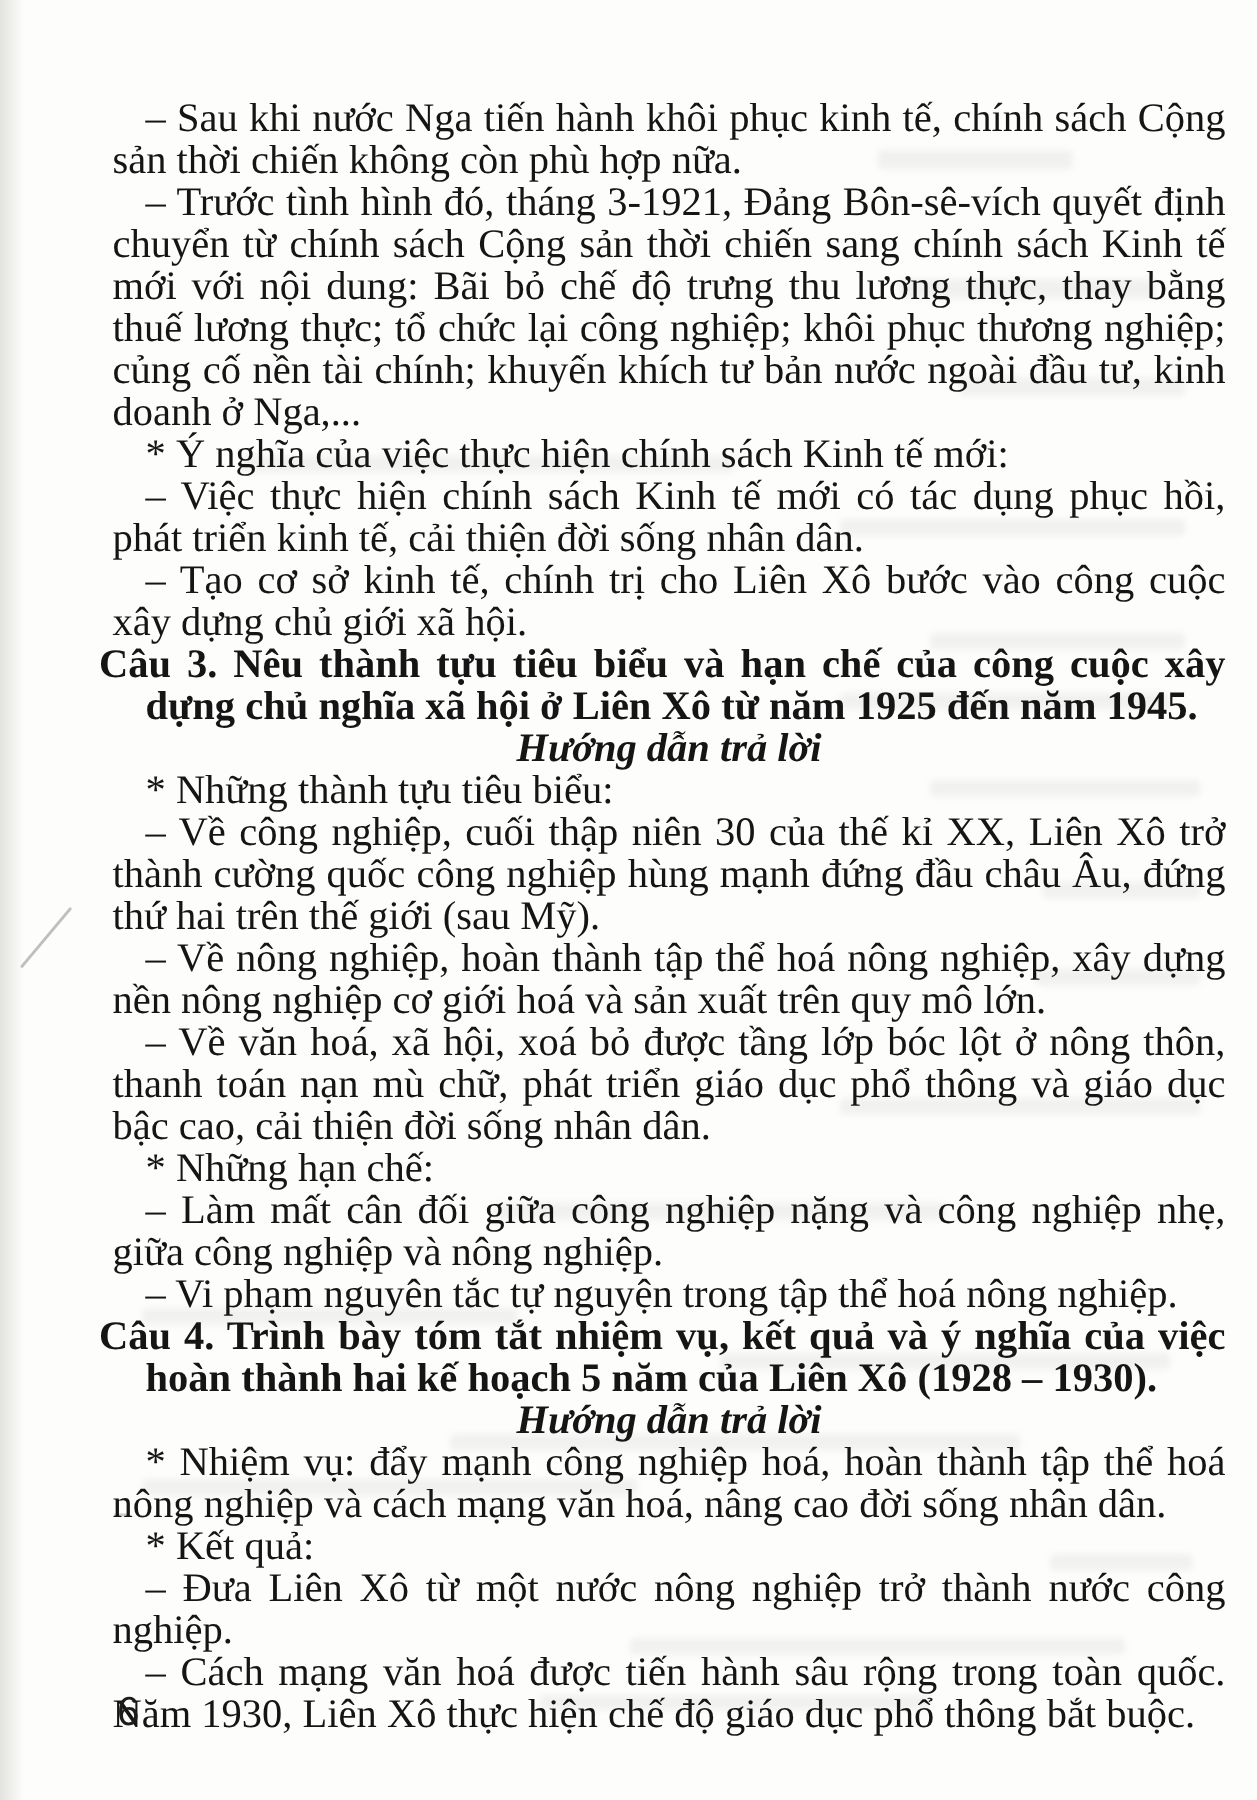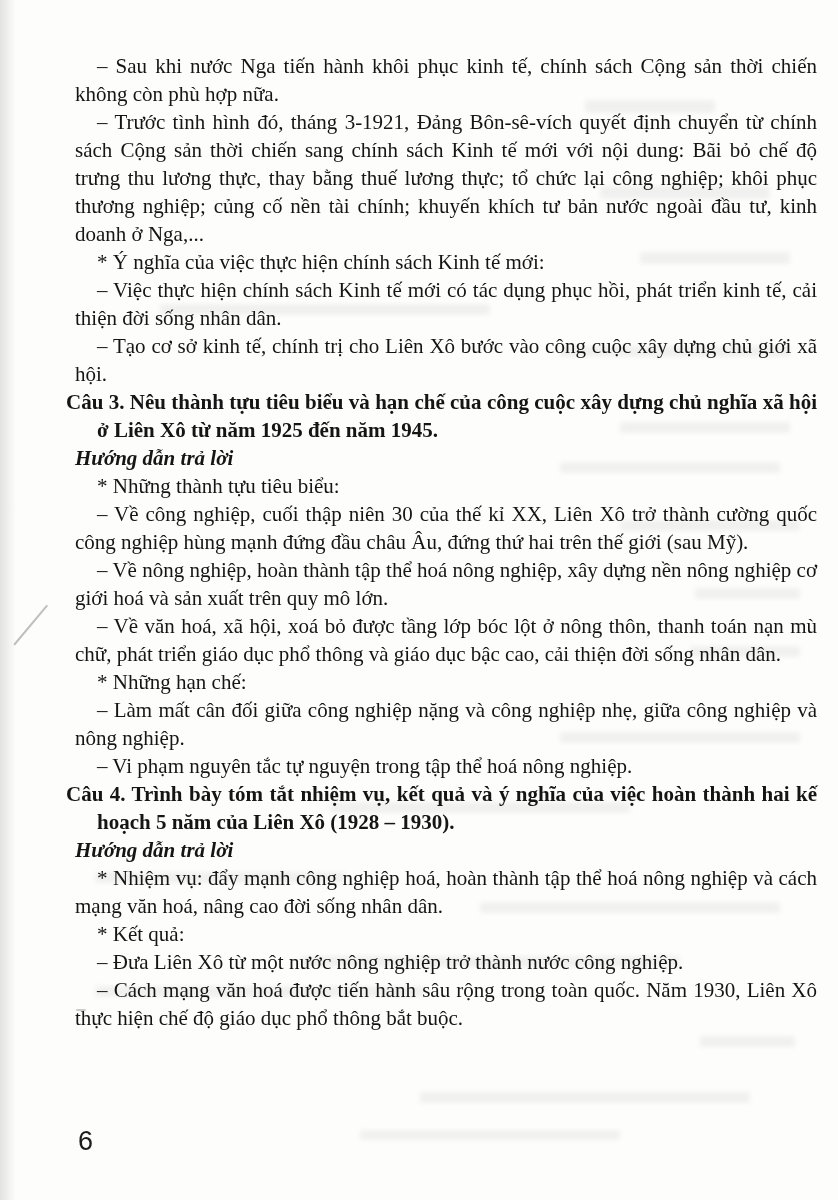--- a/index.html
+++ b/index.html
@@ -20,35 +20,36 @@
   .scan-edge {
     position: absolute;
     left: 0; top: 0; bottom: 0;
     width: 16px;
     background: linear-gradient(to right, #dededb 0%, #efefec 55%, rgba(255,255,255,0) 100%);
     opacity: .85;
   }
   .content {
     position: absolute;
     left: 75px;
-    top: 52px;
+    top: 64px;
     width: 742px;
-    font-size: 21px;
+    font-size: 27px;
     line-height: 28px;
     text-align: justify;
   }
   .content p { margin: 0; padding: 0; }
   .content p.body { text-indent: 22px; }
   .content p.question {
     font-weight: bold;
     margin-left: -9px;
     padding-left: 31px;
     text-indent: -31px;
   }
   .content p.center {
+    text-align: center;
     font-weight: bold;
     font-style: italic;
     text-indent: 0;
   }
   .page-number {
     position: absolute;
     left: 78px;
     top: 1126px;
     font-family: "Liberation Sans", sans-serif;
     font-size: 27px;

